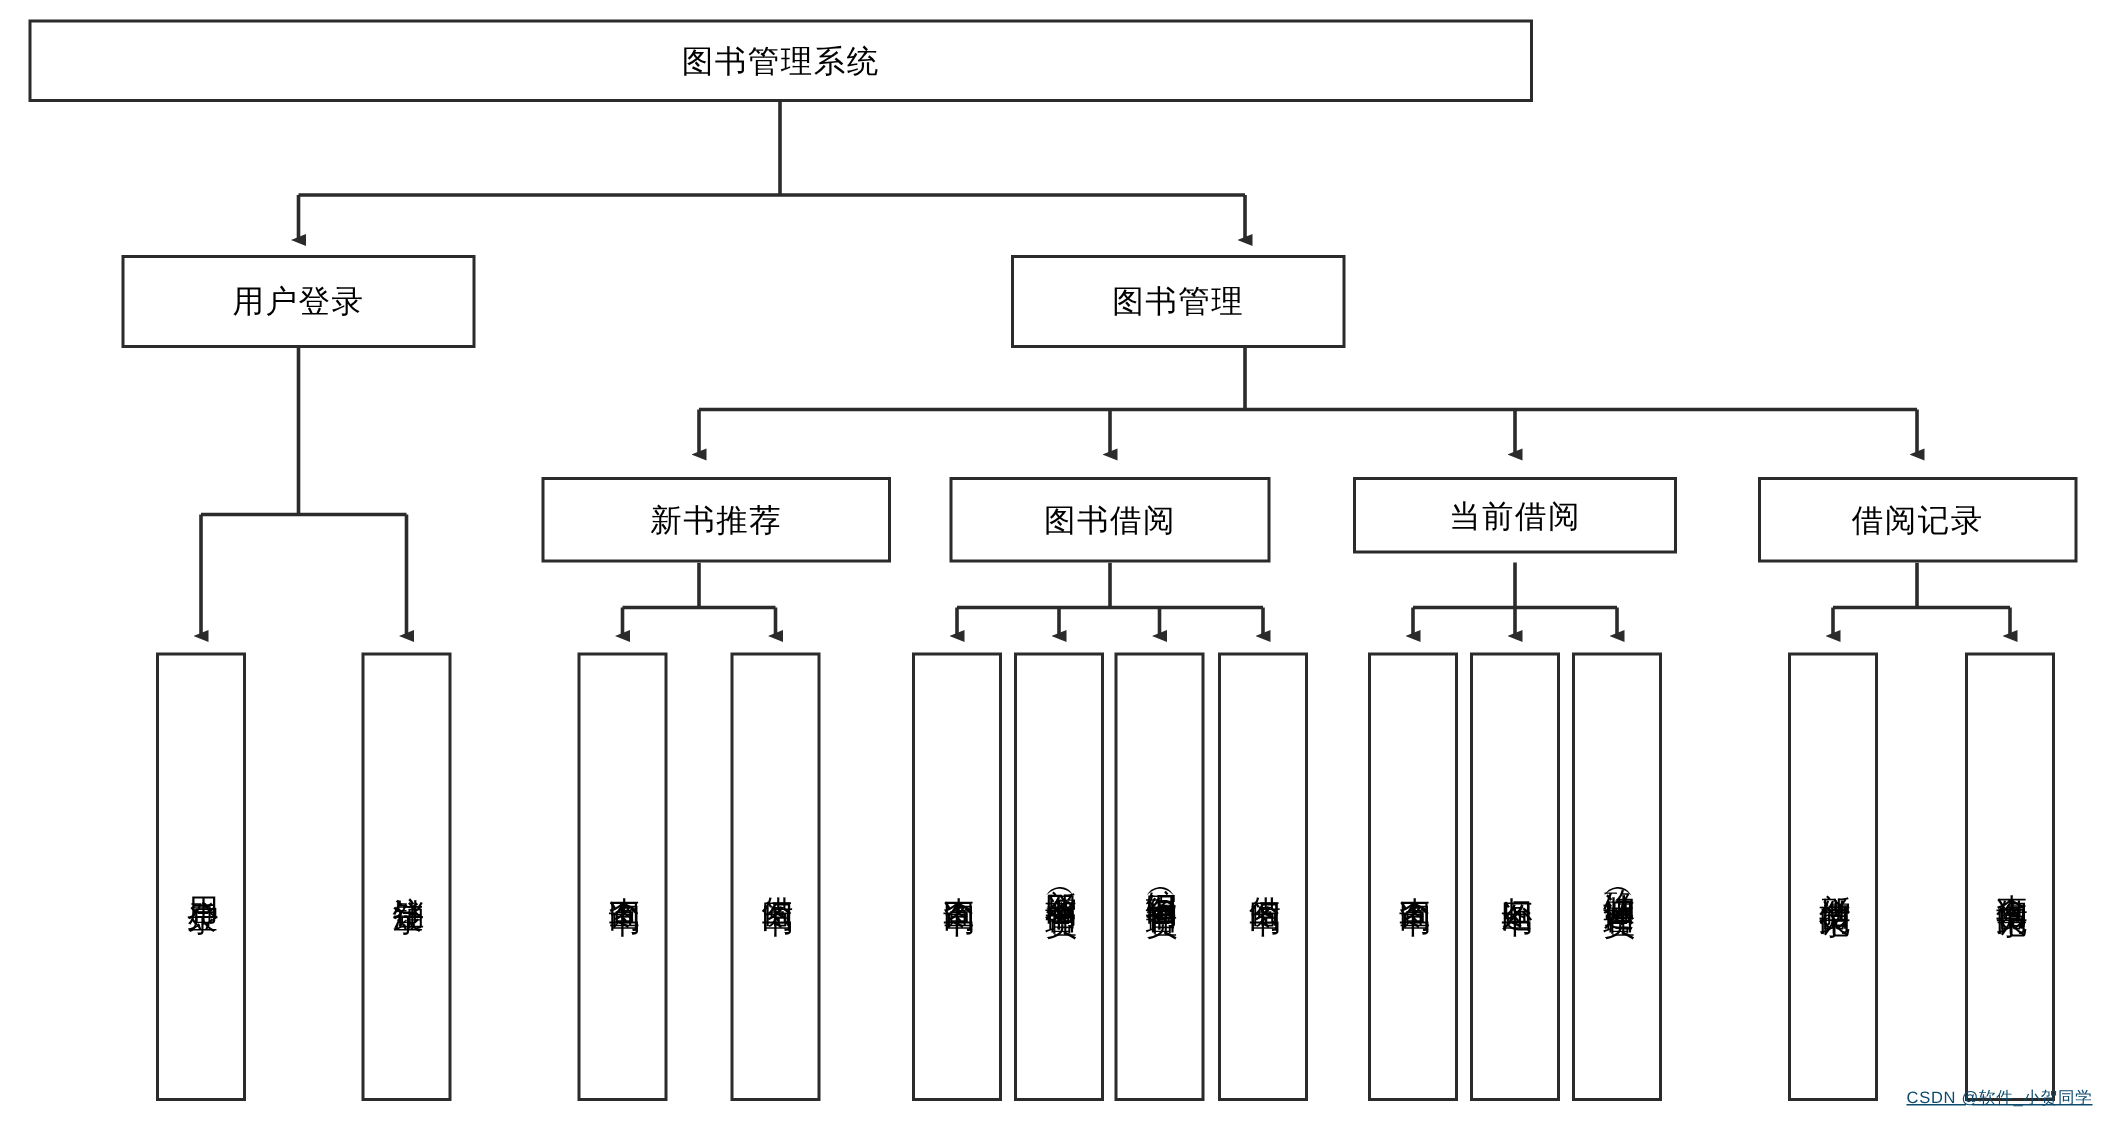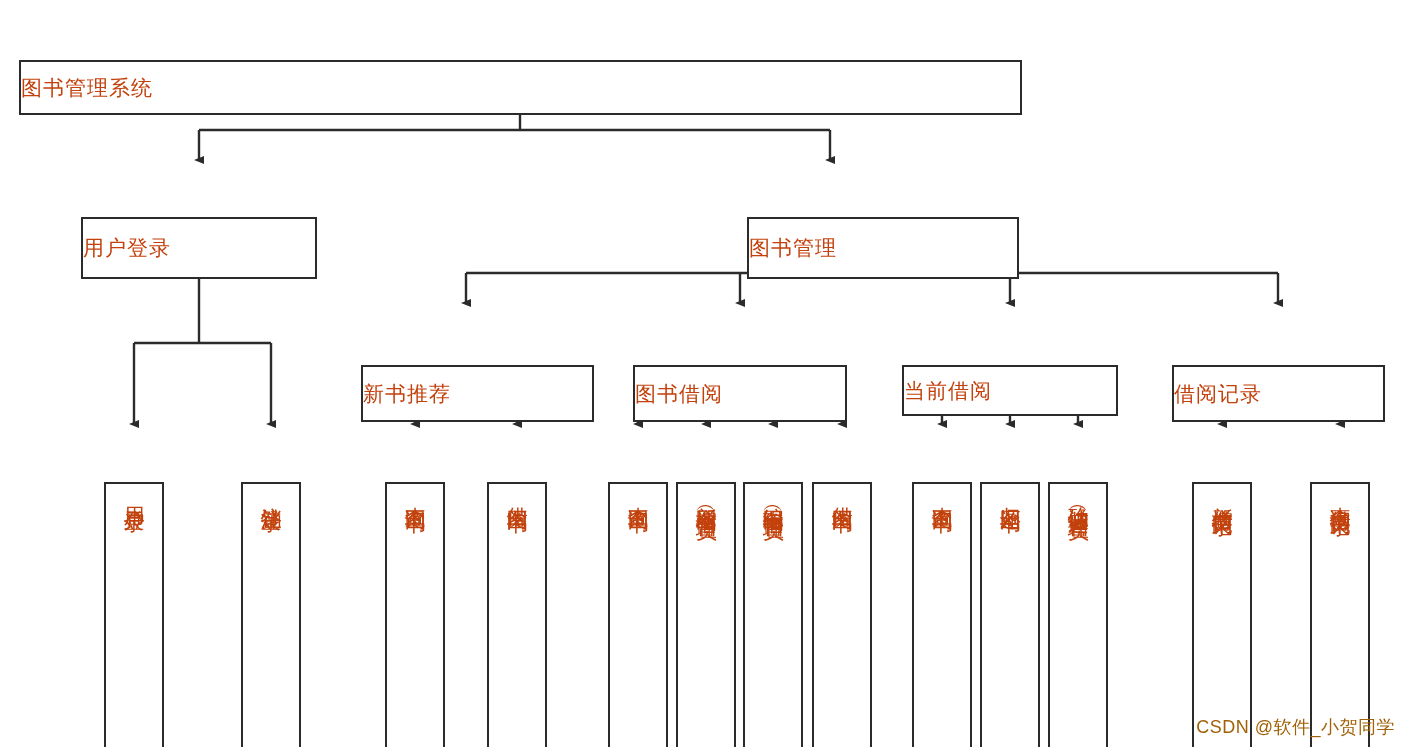--- a/index.html
+++ b/index.html
@@ -25,23 +25,23 @@
     height: 747px;
     pointer-events: none;
   }
   .node {
     position: absolute;
     box-sizing: border-box;
     border: 2px solid #2b2b2b;
     background: #ffffff;
     display: flex;
     align-items: center;
-    color: #c2410c;
+    justify-content: center;
+    color: #000000;
     z-index: 2;
-    margin-top: 47px;
   }
   .node-h {
     font-size: 21px;
     letter-spacing: 1px;
     white-space: nowrap;
   }
   .node-v {
     writing-mode: vertical-rl;
     text-orientation: upright;
     font-size: 21px;
@@ -52,25 +52,26 @@
   }
   .node-v .vtext {
     writing-mode: vertical-rl;
     text-orientation: upright;
     display: block;
   }
   #watermark {
     position: absolute;
     right: 10px;
     bottom: 8px;
-    font-size: 18px;
-    color: #a16207;
+    font-size: 11px;
+    color: #0c4a6e;
     letter-spacing: 0.5px;
     white-space: nowrap;
     z-index: 3;
+    text-decoration: underline;
   }
 </style>
 </head>
 <body>
 
 <div id="canvas">
 
   <svg id="edges" viewBox="0 0 1405 747">
     <defs>
       <marker id="arrow" markerWidth="10" markerHeight="10" refX="5" refY="5" orient="auto" markerUnits="userSpaceOnUse">
@@ -124,21 +125,21 @@
     </g>
   </svg>
 
   <div class="node node-h" style="left:19px; top:13px; width:1003px; height:55px;">
     <span>图书管理系统</span>
   </div>
 
   <div class="node node-h" style="left:81px; top:170px; width:236px; height:62px;">
     <span>用户登录</span>
   </div>
-  <div class="node node-h" style="left:747px; top:170px; width:272px; height:62px;">
+  <div class="node node-h" style="left:674px; top:170px; width:223px; height:62px;">
     <span>图书管理</span>
   </div>
 
   <div class="node node-h" style="left:361px; top:318px; width:233px; height:57px;">
     <span>新书推荐</span>
   </div>
   <div class="node node-h" style="left:633px; top:318px; width:214px; height:57px;font-family:Liberation Mono, monospace;">
     <span>图书借阅</span>
   </div>
   <div class="node node-h" style="left:902px; top:318px; width:216px; height:51px;">

